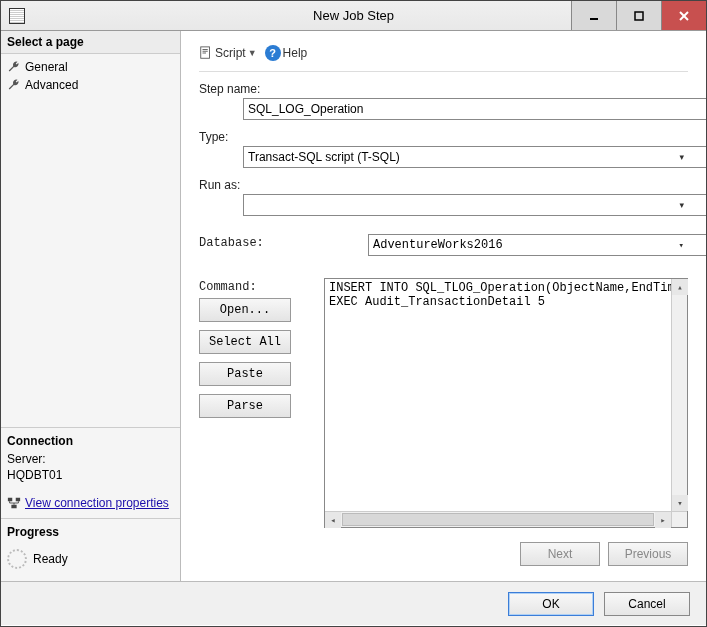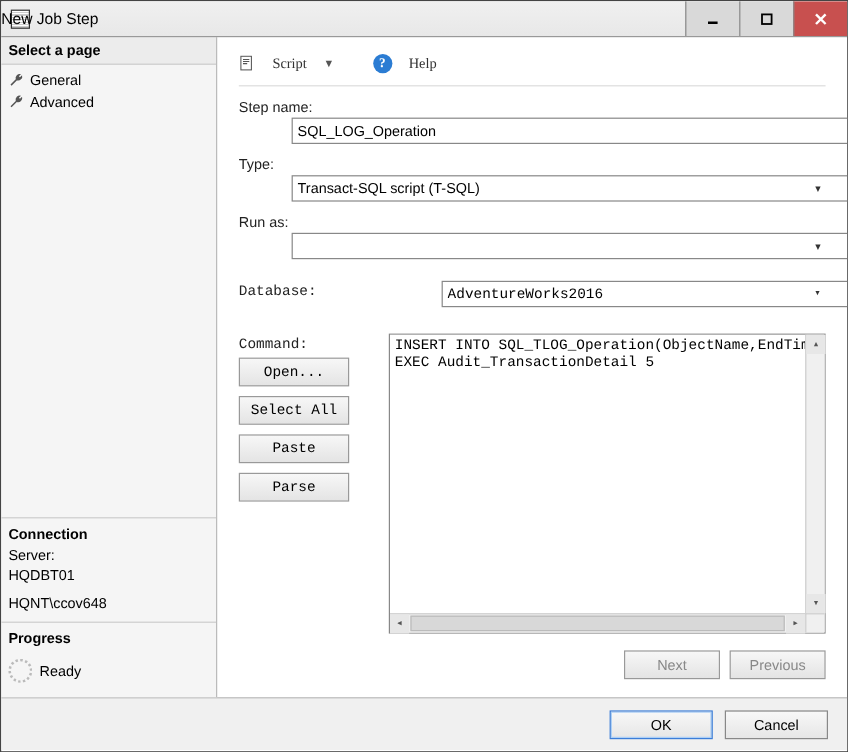--- a/index.html
+++ b/index.html
@@ -22,21 +22,21 @@
     position: relative;
   }
   .titlebar .sysicon {
     width: 16px; height: 16px; margin-left: 8px;
     border: 1px solid #333;
     background: repeating-linear-gradient(#fff,#fff 1px,#ccc 1px,#ccc 2px);
   }
   .titlebar .title {
     position: absolute;
     left: 0; right: 0;
-    text-align: left;
+    text-align: center;
     font-size: 13px;
     color: #000;
   }
   .titlebar .winbtns {
     margin-left: auto;
     display: flex;
     height: 100%;
     z-index: 2;
   }
   .winbtn {
@@ -89,25 +89,24 @@
   }
 
   
   .content {
     flex: 1;
     padding: 10px 18px;
     position: relative;
     overflow: hidden;
   }
   .toolbar {
-    display:flex;align-items:center;gap:14px;
+    display:flex;align-items:center;gap:2px;
     padding:4px 0 10px 0;
     border-bottom:1px solid #ddd;
     margin-bottom:10px;
-    font-family:Liberation Serif, serif;
   }
   .script-icon {width:14px;height:14px;}
   .tool-text {color:#333;}
   .tool-drop {color:#555;font-size:9px;}
   .help-icon {
     width:16px;height:16px;border-radius:50%;
     background:#2b7cd3;color:#fff;font-weight:bold;
     display:inline-flex;align-items:center;justify-content:center;
     font-size:11px;
   }
@@ -252,21 +251,29 @@
           </svg>
         <span>Advanced</span>
       </div>
     </div>
     <div class="spacer"></div>
     <div class="connsec">
       <span class="lbl">Connection</span>
       <div>Server:</div>
       <div>HQDBT01</div>
       <div style="height:6px"></div>
-      <div>HQNT\ccov648</div>
+      <div class="netlink">
+        <svg width="14" height="14" viewBox="0 0 16 16">
+            <rect x="1" y="2" width="5" height="4" fill="#444"></rect>
+            <rect x="10" y="2" width="5" height="4" fill="#444"></rect>
+            <rect x="5" y="10" width="6" height="4" fill="#444"></rect>
+            <path d="M3 6v2h10V6M8 8v2" stroke="#444" fill="none"></path>
+          </svg>
+        <span class="link">View connection properties</span>
+      </div>
     </div>
     <div class="progresssec">
       <span class="lbl">Progress</span>
       <div class="progress-row">
         <div class="spinner"></div>
         <span>Ready</span>
       </div>
     </div>
   </div>
 

